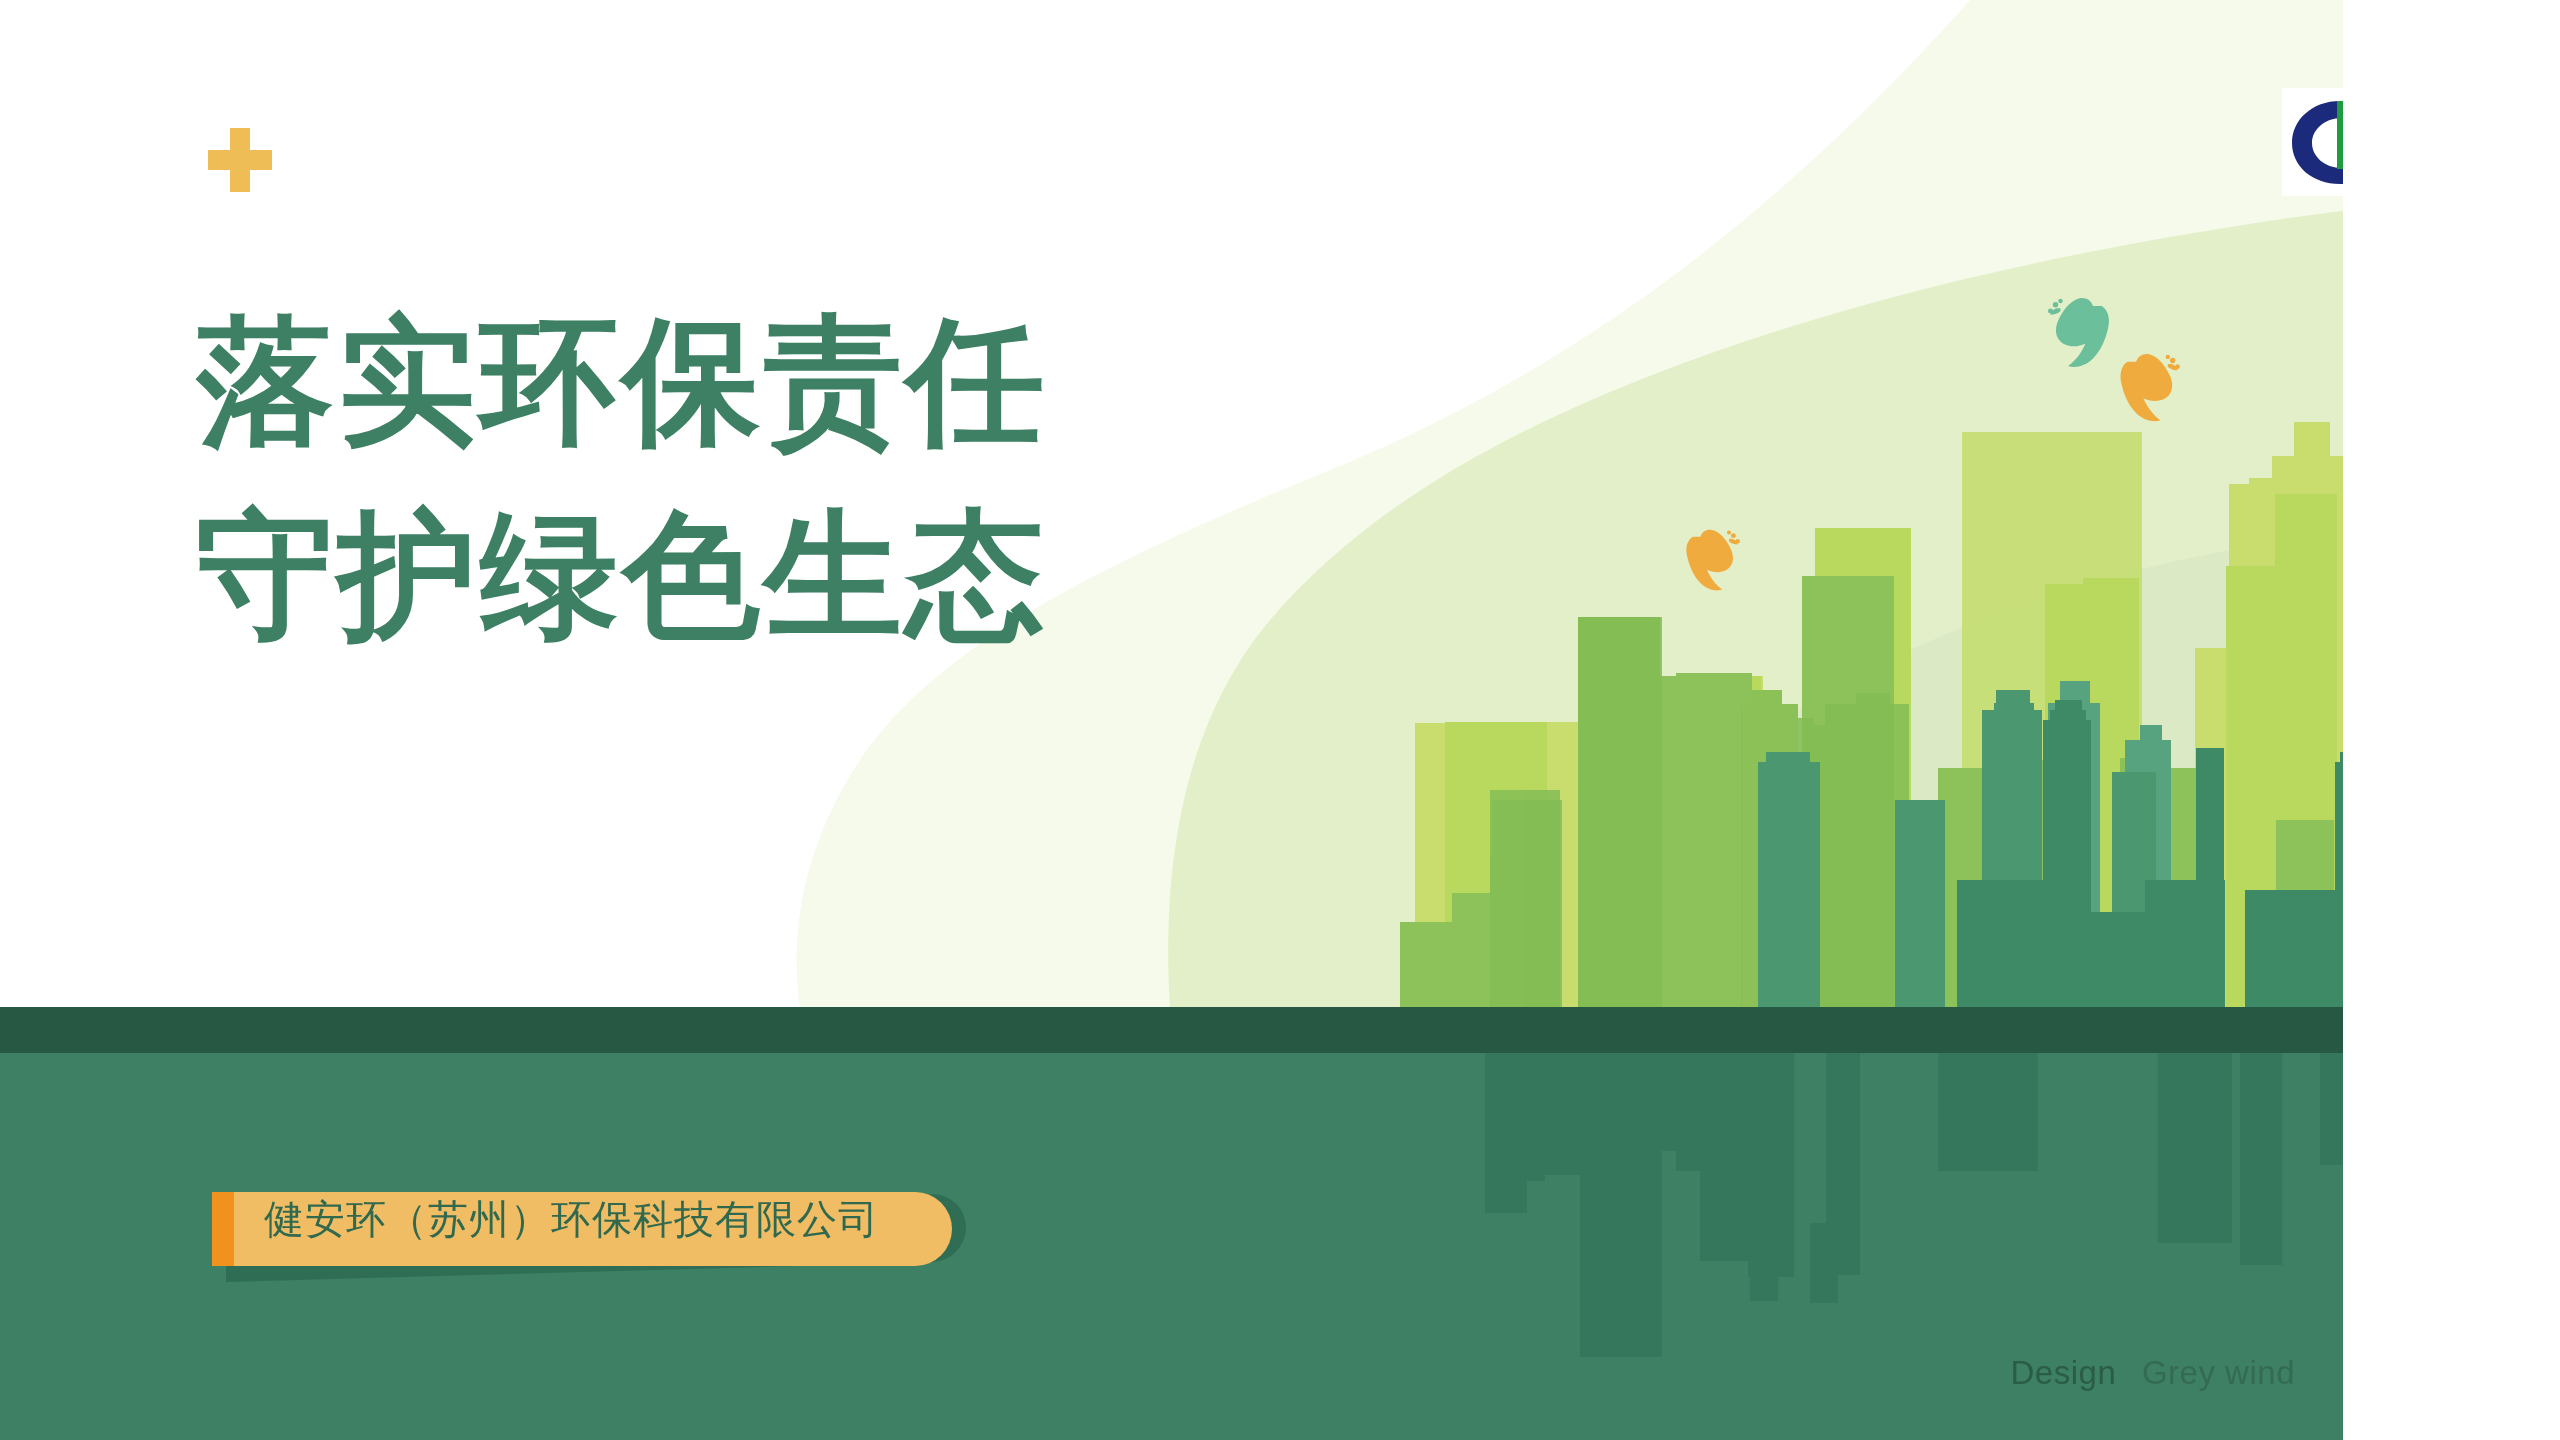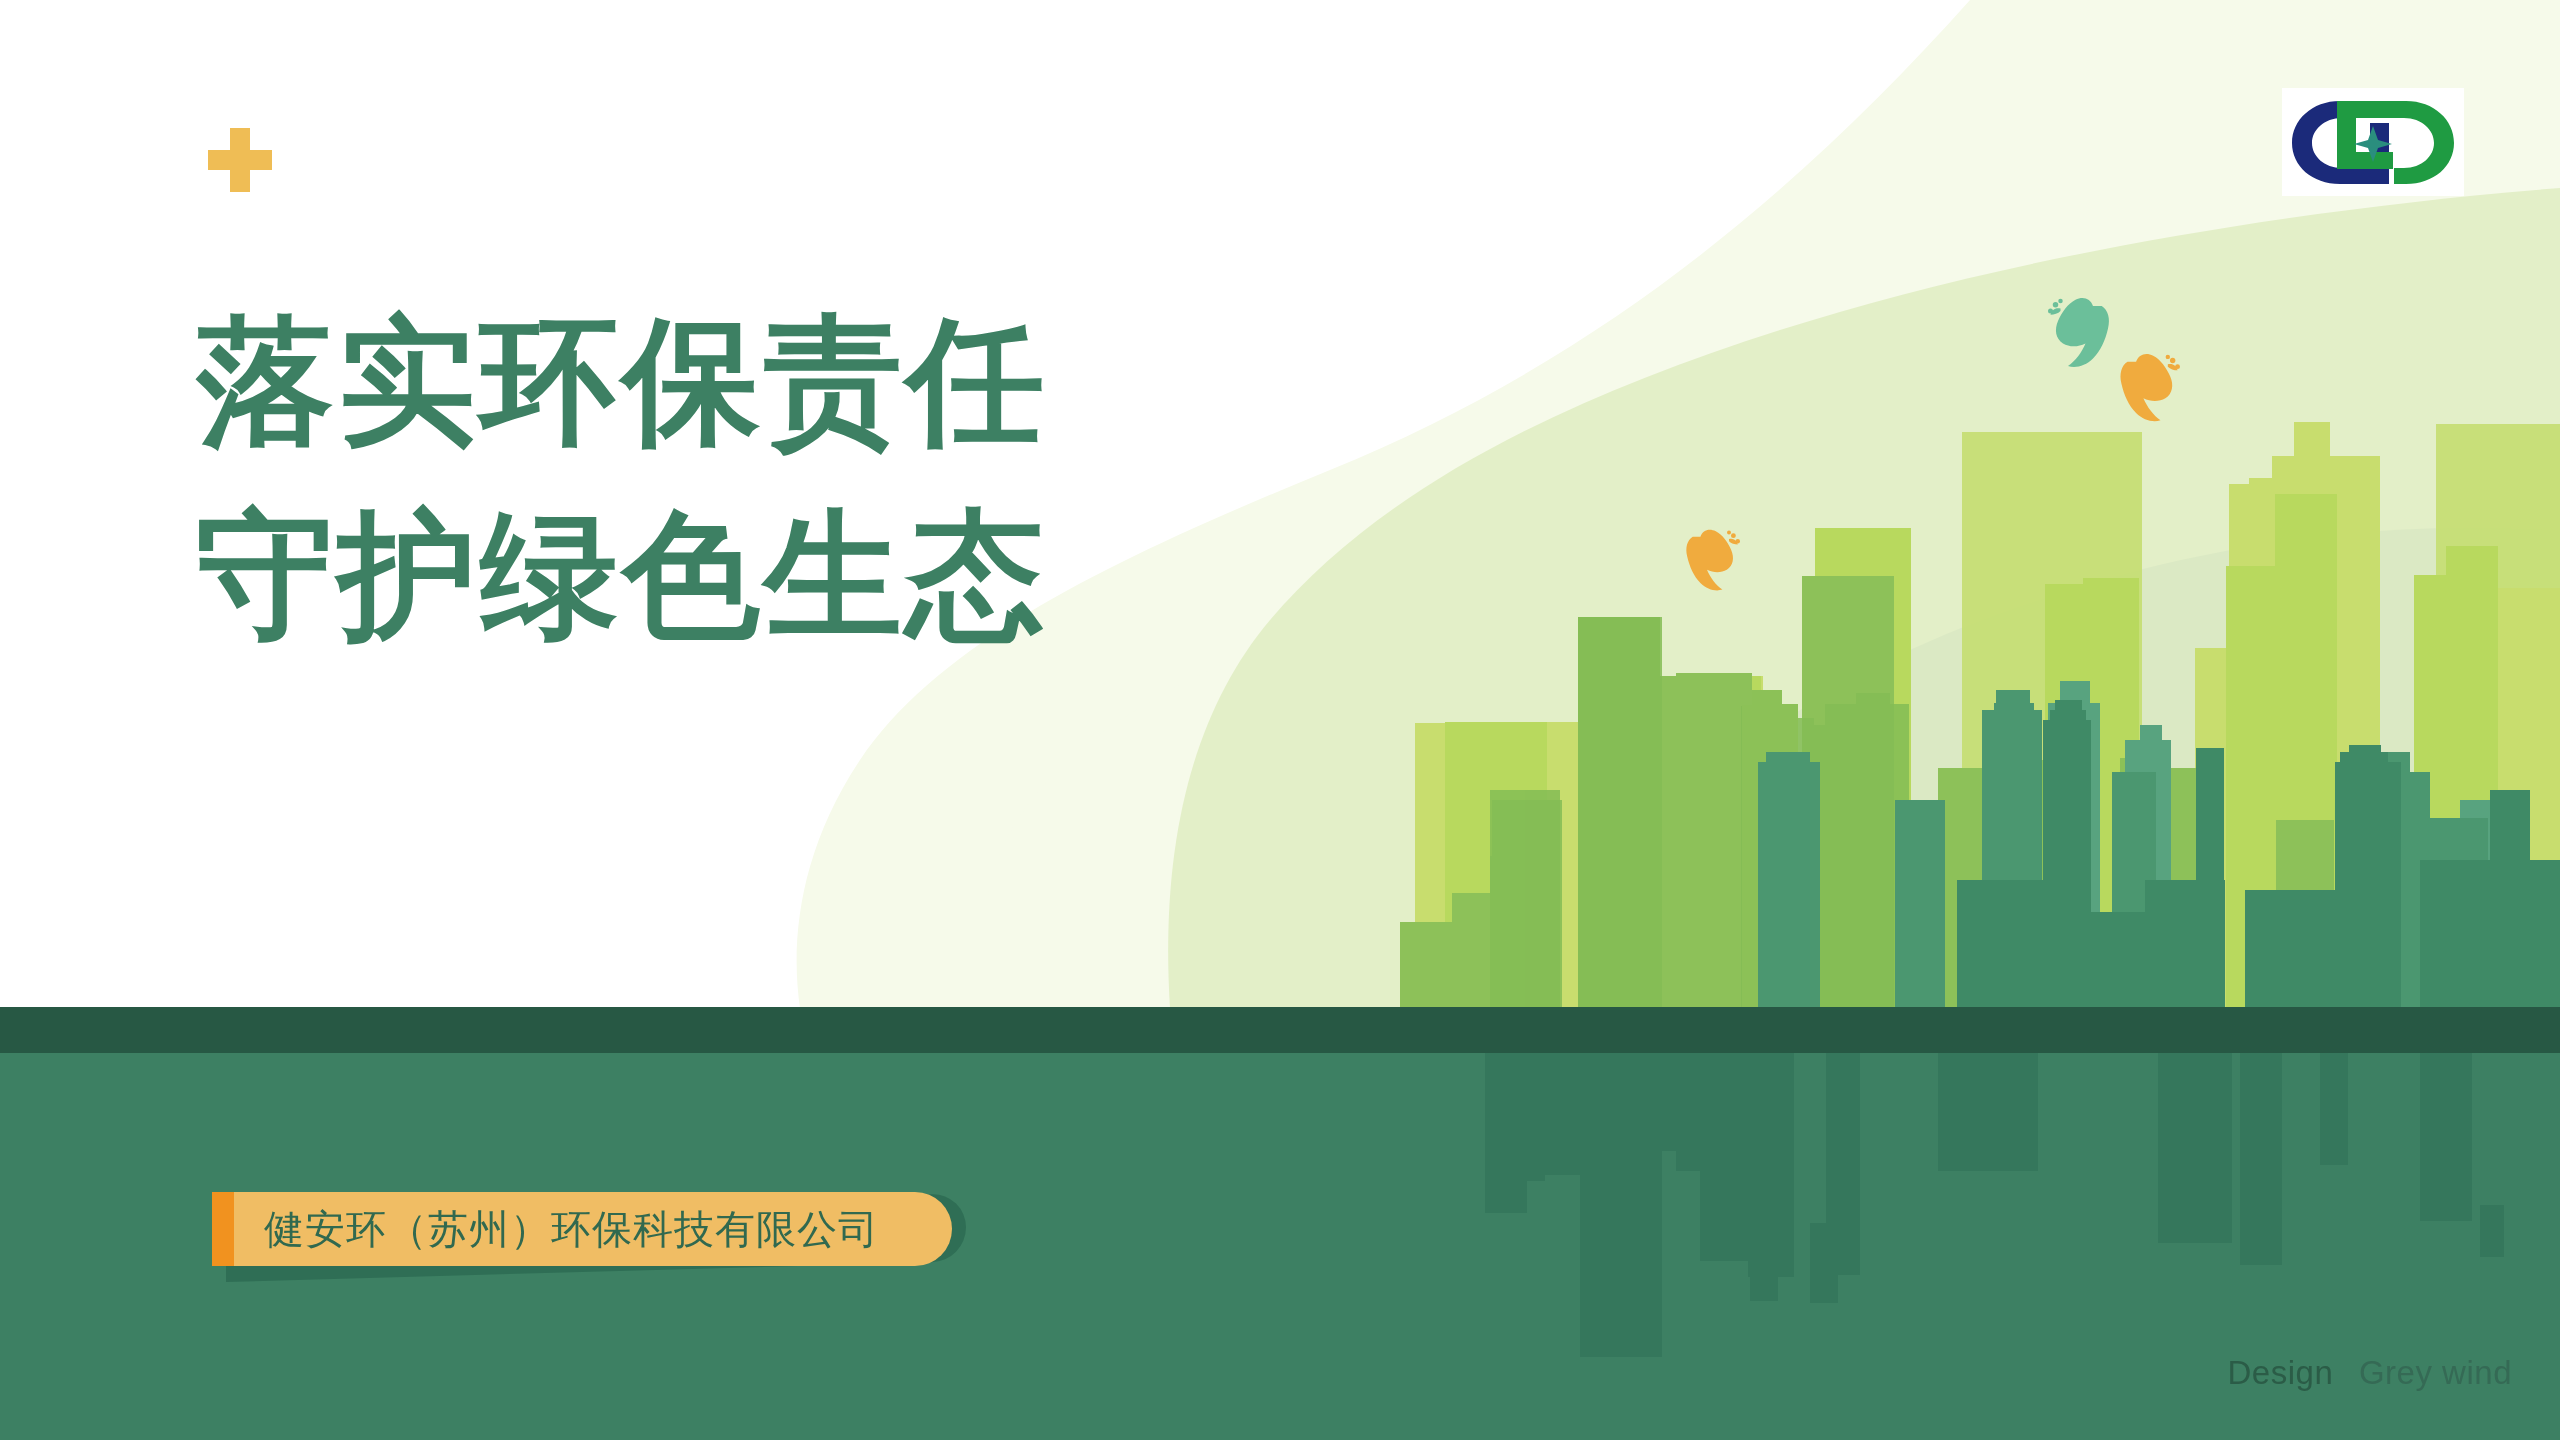--- a/index.html
+++ b/index.html
@@ -2,21 +2,21 @@
 <html><head>
 <meta charset="utf-8">
 <style>
   * { margin:0; padding:0; box-sizing:border-box; }
   html,body{ background:#ffffff; }
   body{
     width:2560px; height:1440px;
     font-family:"Liberation Sans","DejaVu Sans",sans-serif;
     overflow:hidden; position:relative;
   }
-  .slide{ position:relative; width:2560px; height:1440px; overflow:hidden; background:#ffffff; }
+  .slide{ position:relative; width:2343px; height:1440px; overflow:hidden; background:#ffffff; }
 
   
   .bg-layer{ position:absolute; inset:0; pointer-events:none; }
   .bg-layer svg{ display:block; width:2560px; height:1440px; }
 
   
   .plus-icon{
     position:absolute; left:208px; top:128px; width:64px; height:64px;
   }
   .plus-icon .h{ position:absolute; left:0; top:22px; width:64px; height:20px; background:#efbd55; }
@@ -49,21 +49,21 @@
   
   .badge-wrap{ position:absolute; left:212px; top:1192px; z-index:8; }
   .badge-shadow{
     position:absolute; left:14px; top:22px; width:740px; height:68px;
     background:#2f6e55; border-radius:0 34px 34px 0;
     transform:skewY(-1.6deg); transform-origin:left top;
   }
   .badge{
     position:relative; width:740px; height:74px;
     background:#f0bd64; border-radius:0 37px 37px 0;
-    display:flex; align-items:center;
+    display:flex; 
   }
   .badge-accent{
     position:absolute; left:0; top:0; width:22px; height:74px;
     background:#f1921f; border-radius:0;
   }
   .badge-text{
     margin-left:52px; font-size:40px; color:#31694f; font-weight:400;
     letter-spacing:1px; white-space:nowrap;
     font-family:"Liberation Sans","DejaVu Sans",sans-serif;
   }

